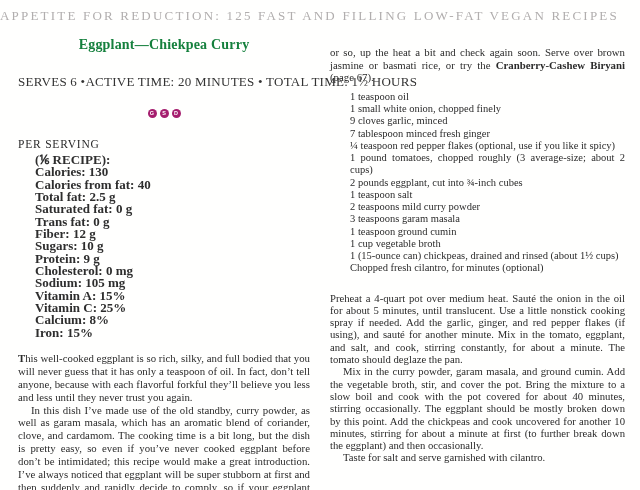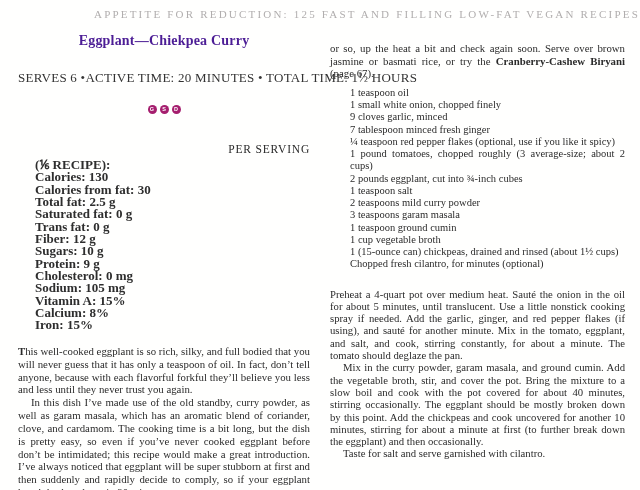--- a/index.html
+++ b/index.html
@@ -11,43 +11,43 @@
     position: relative;
     width: 640px;
     height: 490px;
     background: #fffffe;
     overflow: hidden;
     font-family: "Liberation Serif", serif;
     color: #2b2b2b;
   }
   .running-header {
     margin-top: 8px;
-    text-align: right;
-    font-size: 11px;
+    text-align: left;
+    font-size: 13px;
     letter-spacing: 2.2px;
     color: #b1aeae;
     font-weight: 400;
     white-space: nowrap;
   }
   .columns {
     display: flex;
     padding: 0 15px 0 18px;
     gap: 20px;
   }
   .col { box-sizing: border-box; }
   .col.left  { width: 292px; }
   .col.right { width: 295px; }
 
   
   .recipe-title {
     margin: 13px 0 0 0;
     text-align: center;
     font-size: 14px;
     font-weight: 700;
-    color: #4c1d95;
+    color: #15803d;
     letter-spacing: 0.2px;
   }
   .recipe-meta {
     margin-top: 21px;
     text-align: center;
     font-size: 13px;
     letter-spacing: 0.25px;
     color: #333;
     white-space: nowrap;
   }
@@ -63,22 +63,22 @@
     border-radius: 50%;
     background: #a51e6e;
     color: #ffffff;
     font-size: 5.5px;
     font-weight: 700;
     line-height: 9px;
     text-align: center;
     font-family: "Liberation Sans", sans-serif;
   }
   .per-serving-heading {
-    margin-top: 29px;
-    text-align: right;
+    margin-top: 20px;
+    text-align: left;
     font-size: 11.5px;
     letter-spacing: 0.8px;
     color: #2a2a2a;
   }
   .nutrition {
     margin-top: 4px;
     padding-left: 17px;
     font-size: 13px;
     line-height: 12.35px;
     color: #2e2e2e;
@@ -143,30 +143,31 @@
           <span class="badge">D</span>
         </div>
 
       <div class="per-serving-heading">PER SERVING</div>
 
       <div class="nutrition">
         <div class="nut-line">(⅙ RECIPE):</div>
         <div>
 
         <div class="nut-line">Calories: 130</div>
-            <div class="nut-line">Calories from fat: 30</div>
+            <div class="nut-line">Calories from fat: 40</div>
             <div class="nut-line">Total fat: 2.5 g</div>
             <div class="nut-line">Saturated fat: 0 g</div>
             <div class="nut-line">Trans fat: 0 g</div>
             <div class="nut-line">Fiber: 12 g</div>
             <div class="nut-line">Sugars: 10 g</div>
             <div class="nut-line">Protein: 9 g</div>
             <div class="nut-line">Cholesterol: 0 mg</div>
             <div class="nut-line">Sodium: 105 mg</div>
             <div class="nut-line">Vitamin A: 15%</div>
+            <div class="nut-line">Vitamin C: 25%</div>
             <div class="nut-line">Calcium: 8%</div>
             <div class="nut-line">Iron: 15%</div>
           </div>
       </div>
 
       <p class="body-p first">
         <span class="lead">T</span><span>his well-cooked eggplant is so rich, silky, and full bodied that you will never guess that it has only a teaspoon of oil. In fact, don’t tell anyone, because with each flavorful forkful they’ll believe you less and less until they never trust you again.</span>
       </p>
 
       <p class="body-p indent">In this dish I’ve made use of the old standby, curry powder, as well as garam masala, which has an aromatic blend of coriander, clove, and cardamom. The cooking time is a bit long, but the dish is pretty easy, so even if you’ve never cooked eggplant before don’t be intimidated; this recipe would make a great introduction. I’ve always noticed that eggplant will be super stubborn at first and then suddenly and rapidly decide to comply, so if your eggplant hasn’t broken down in 20 minutes</p>

